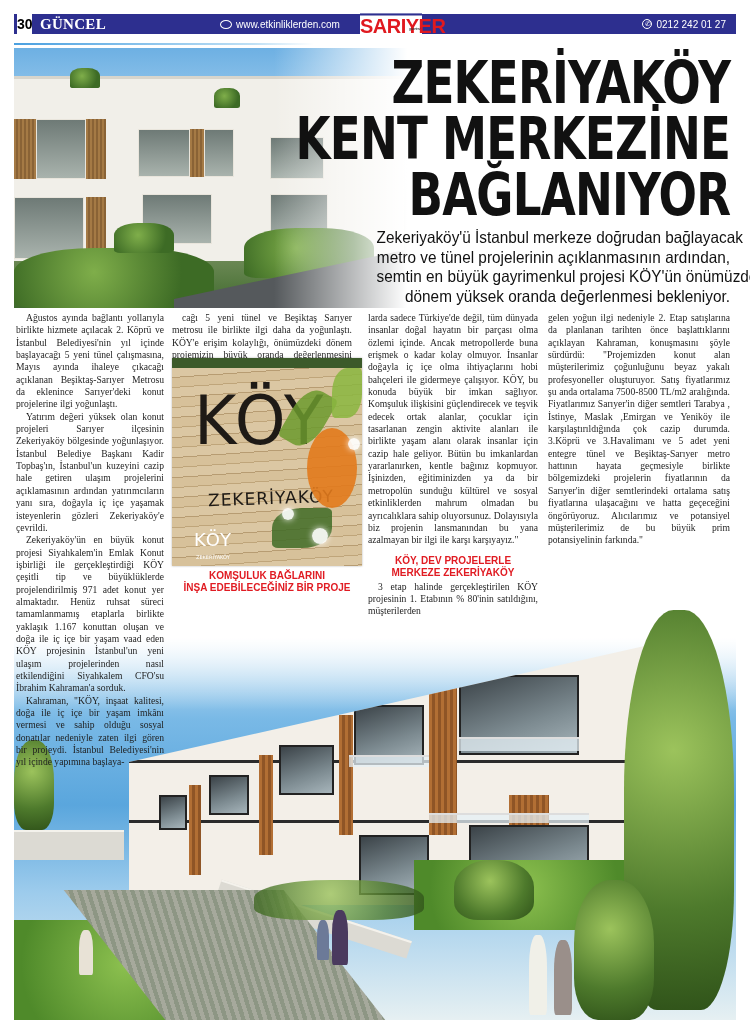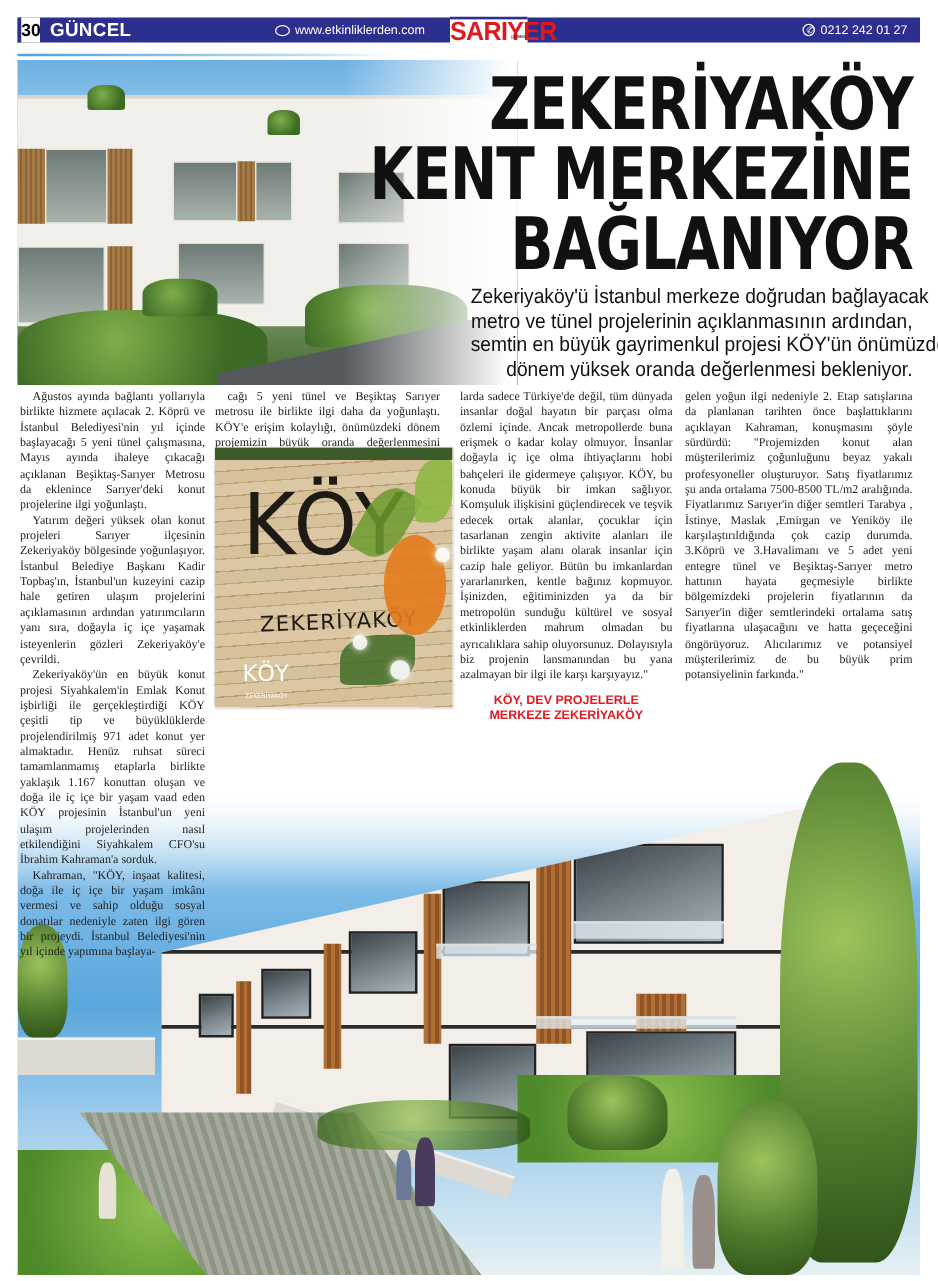--- a/index.html
+++ b/index.html
@@ -2,21 +2,21 @@
 <html><head>
 <meta charset="utf-8">
 <style>
   * { box-sizing: border-box; margin: 0; padding: 0; }
   html, body { width: 750px; height: 1025px; background: #ffffff; overflow: hidden; }
   body { position: relative; font-family: "Liberation Serif", "DejaVu Serif", serif; color: #1b1b1b; }
 
   
   .topbar { position: absolute; left: 14px; top: 14px; width: 722px; height: 20px; background: #2d2f8f; display: flex; align-items: center; }
   .pagenum { width: 18px; height: 20px; background: #ffffff; color: #000; font-family: "Liberation Sans", sans-serif; font-weight: bold; font-size: 14px; line-height: 20px; text-align: center; border-left: 3px solid #2d2f8f; }
-  .section { color: #fff; font-family: Liberation Sans, sans-serif; font-weight: bold; font-size: 15px; margin-left: 8px; letter-spacing: 0.3px; width: 160px; }
+  .section { color: #fff; font-family: Liberation Serif, serif; font-weight: bold; font-size: 15px; margin-left: 8px; letter-spacing: 0.3px; width: 160px; }
   .website { color: #fff; font-family: "Liberation Sans", sans-serif; font-size: 10px; display: flex; align-items: center; gap: 4px; width: 140px; margin-left: 20px; }
   .globe-icon { display: inline-block; width: 12px; height: 9px; border: 1.5px solid #fff; border-radius: 50%; }
   .logo { width: 62px; height: 24px; margin-top: 4px; background: #ffffff; border-top: 2px solid #2d2f8f; color: #e0191f; font-family: "Liberation Sans", sans-serif; font-weight: bold; font-size: 20px; line-height: 21px; text-align: center; letter-spacing: -0.5px; position: relative; transform: scaleY(1.05); }
   .logo-sub { position: absolute; right: 2px; bottom: -1px; font-size: 4px; color: #333; font-style: italic; font-weight: normal; }
   .phone { margin-left: auto; margin-right: 10px; color: #fff; font-family: "Liberation Sans", sans-serif; font-size: 10px; display: flex; align-items: center; gap: 4px; }
   .phone-icon { display: inline-flex; width: 10px; height: 10px; border: 1px solid #fff; border-radius: 50%; font-size: 7px; align-items: center; justify-content: center; font-style: italic; }
   .rule { position: absolute; left: 14px; top: 43px; width: 300px; height: 2px; background: linear-gradient(90deg, #4aa0e0, #bfe0f5 80%, rgba(255,255,255,0)); }
 
   
   .hero { position: absolute; left: 14px; top: 48px; width: 400px; height: 260px; overflow: hidden;
@@ -190,25 +190,30 @@
   <div class="leaf" style="left:160px;top:10px;width:30px;height:50px;background:#89b640;opacity:0.85;"></div>
   <div class="leaf" style="left:100px;top:150px;width:60px;height:40px;background:#3f6b26;opacity:0.85;"></div>
   <div class="blossom" style="left:110px;top:150px;width:12px;height:12px;"></div>
   <div class="blossom" style="left:140px;top:170px;width:16px;height:16px;"></div>
   <div class="blossom" style="left:176px;top:80px;width:12px;height:12px;"></div>
   <div class="sign-logo">KÖY</div>
   <div class="sign-logo-sub">ZEKERİYAKÖY</div>
 </div>
 
 <div class="render-text" style="left:172px;top:570px;width:190px;">
+  <p class="subtitle" style="margin-top:0;">
+    <span>KOMŞULUK BAĞLARINI</span><br>
+    <span>İNŞA EDEBİLECEĞİNİZ BİR PROJE</span>
+  </p>
 </div>
 
 <div class="col col3">
   <p style="text-indent:0;">larda sadece Türkiye'de değil, tüm dünyada insanlar doğal hayatın bir parçası olma özlemi içinde. Ancak metropollerde buna erişmek o kadar kolay olmuyor. İnsanlar doğayla iç içe olma ihtiyaçlarını hobi bahçeleri ile gidermeye çalışıyor. KÖY, bu konuda büyük bir imkan sağlıyor. Komşuluk ilişkisini güçlendirecek ve teşvik edecek ortak alanlar, çocuklar için tasarlanan zengin aktivite alanları ile birlikte yaşam alanı olarak insanlar için cazip hale geliyor. Bütün bu imkanlardan yararlanırken, kentle bağınız kopmuyor. İşinizden, eğitiminizden ya da bir metropolün sunduğu kültürel ve sosyal etkinliklerden mahrum olmadan bu ayrıcalıklara sahip oluyorsunuz. Dolayısıyla biz projenin lansmanından bu yana azalmayan bir ilgi ile karşı karşıyayız."</p>
   <p class="subtitle">
     <span>KÖY, DEV PROJELERLE</span><br>
     <span>MERKEZE ZEKERİYAKÖY</span>
   </p>
+  <p>3 etap halinde gerçekleştirilen KÖY projesinin 1. Etabının % 80'inin satıldığını, müşterilerden</p>
 </div>
 
 <div class="col col4">
   <p style="text-indent:0;">gelen yoğun ilgi nedeniyle 2. Etap satışlarına da planlanan tarihten önce başlattıklarını açıklayan Kahraman, konuşmasını şöyle sürdürdü: "Projemizden konut alan müşterilerimiz çoğunluğunu beyaz yakalı profesyoneller oluşturuyor. Satış fiyatlarımız şu anda ortalama 7500-8500 TL/m2 aralığında. Fiyatlarımız Sarıyer'in diğer semtleri Tarabya , İstinye, Maslak ,Emirgan ve Yeniköy ile karşılaştırıldığında çok cazip durumda. 3.Köprü ve 3.Havalimanı ve 5 adet yeni entegre tünel ve Beşiktaş-Sarıyer metro hattının hayata geçmesiyle birlikte bölgemizdeki projelerin fiyatlarının da Sarıyer'in diğer semtlerindeki ortalama satış fiyatlarına ulaşacağını ve hatta geçeceğini öngörüyoruz. Alıcılarımız ve potansiyel müşterilerimiz de bu büyük prim potansiyelinin farkında."</p>
 </div>
 
 </body></html>

